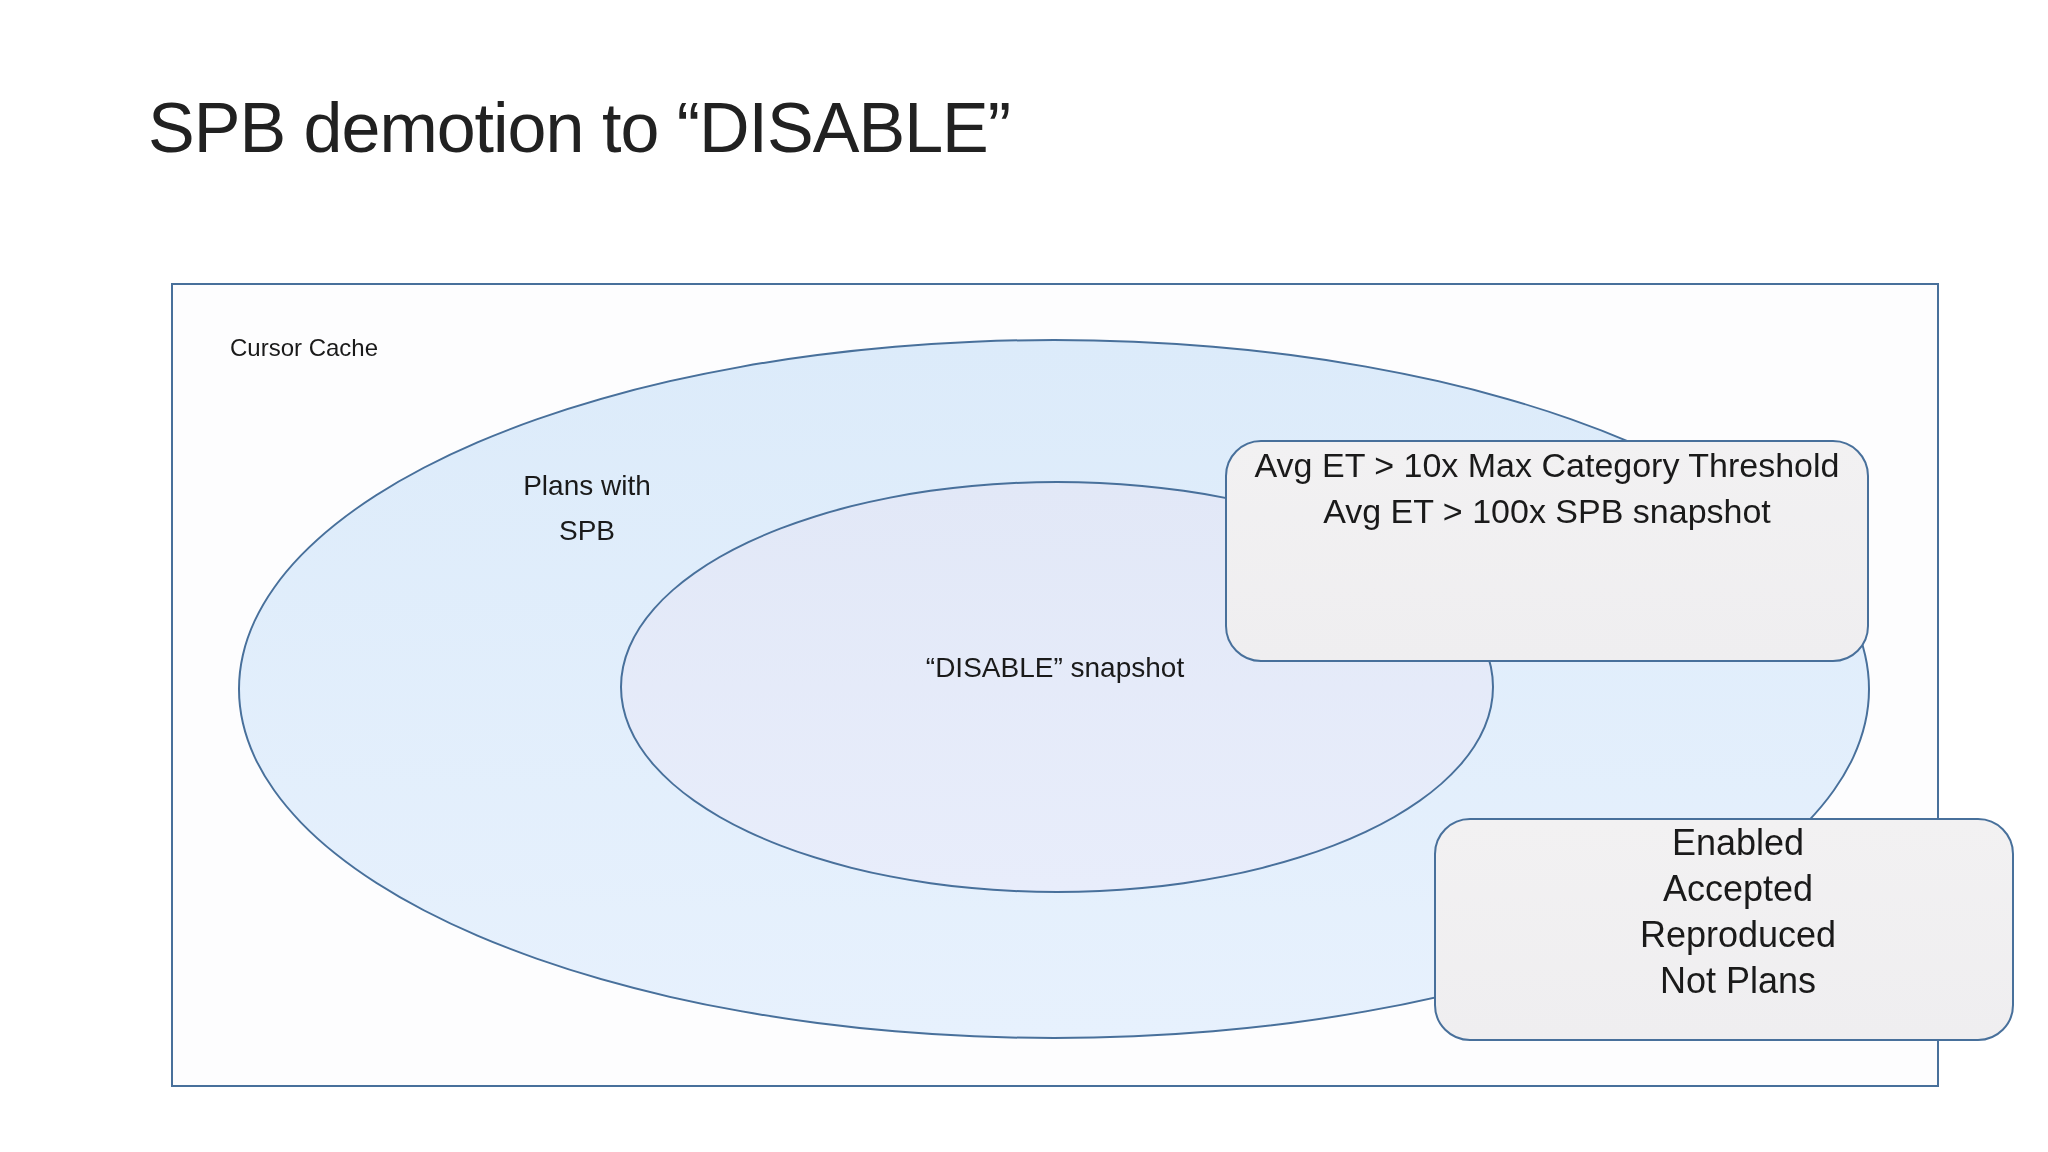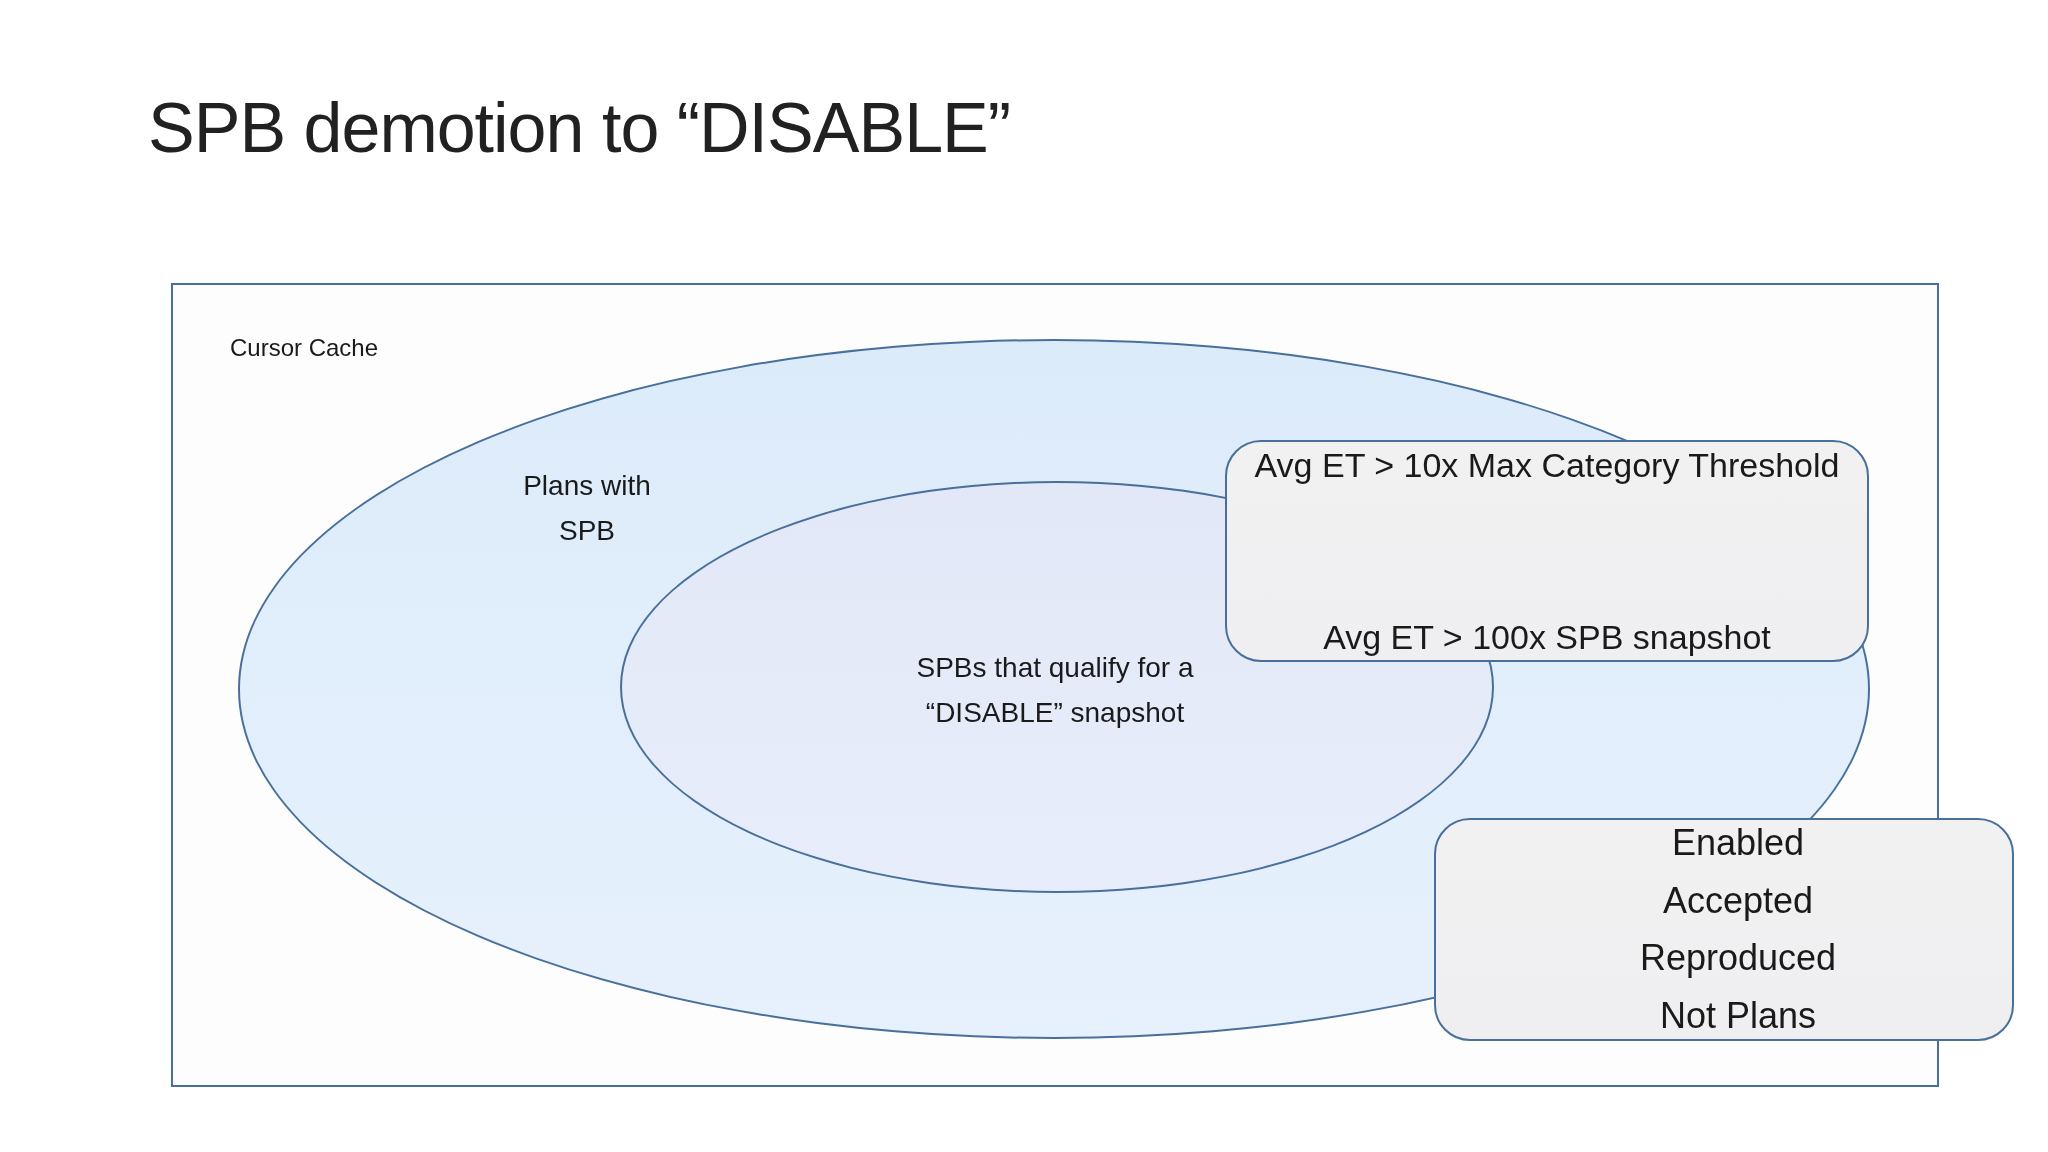--- a/index.html
+++ b/index.html
@@ -76,21 +76,21 @@
   .shape-label.qualify { left: 723px; top: 645px; width: 600px; }
   .callout {
     position: absolute;
     box-sizing: border-box;
     border: 2px solid var(--shape-border, #48709b);
     border-radius: 36px;
     background: linear-gradient(180deg, #f2f1f2, var(--callout-fill, #efeef0));
     display: flex;
     flex-direction: column;
     align-items: center;
-    justify-content: space-between;
+    justify-content: flex-start;
     text-align: center;
   }
   .callout .line { white-space: nowrap; }
   .callout.thresholds {
     left: 1193px; top: 440px; width: 644px; height: 222px;
   }
   .callout.thresholds .line { font-size: 34px; line-height: 46px; }
   .callout.statuses {
     left: 1402px; top: 818px; width: 580px; height: 223px; padding-left: 28px;
   }
@@ -110,21 +110,20 @@
   <div class="ellipse outer"></div>
 
   <div class="ellipse inner"></div>
 
   <div class="shape-label plans">
     <div>Plans with</div>
     <div>SPB</div>
   </div>
 
   <div class="shape-label qualify">
-    <div>SPBs that qualify for a</div>
     <div>“DISABLE” snapshot</div>
   </div>
 
   <div class="callout thresholds">
     <div class="line">Avg ET &gt; 10x Max Category Threshold</div>
     <div class="line">Avg ET &gt; 100x SPB snapshot</div>
   </div>
 
   <div class="callout statuses">
     <div class="line">Enabled</div>

